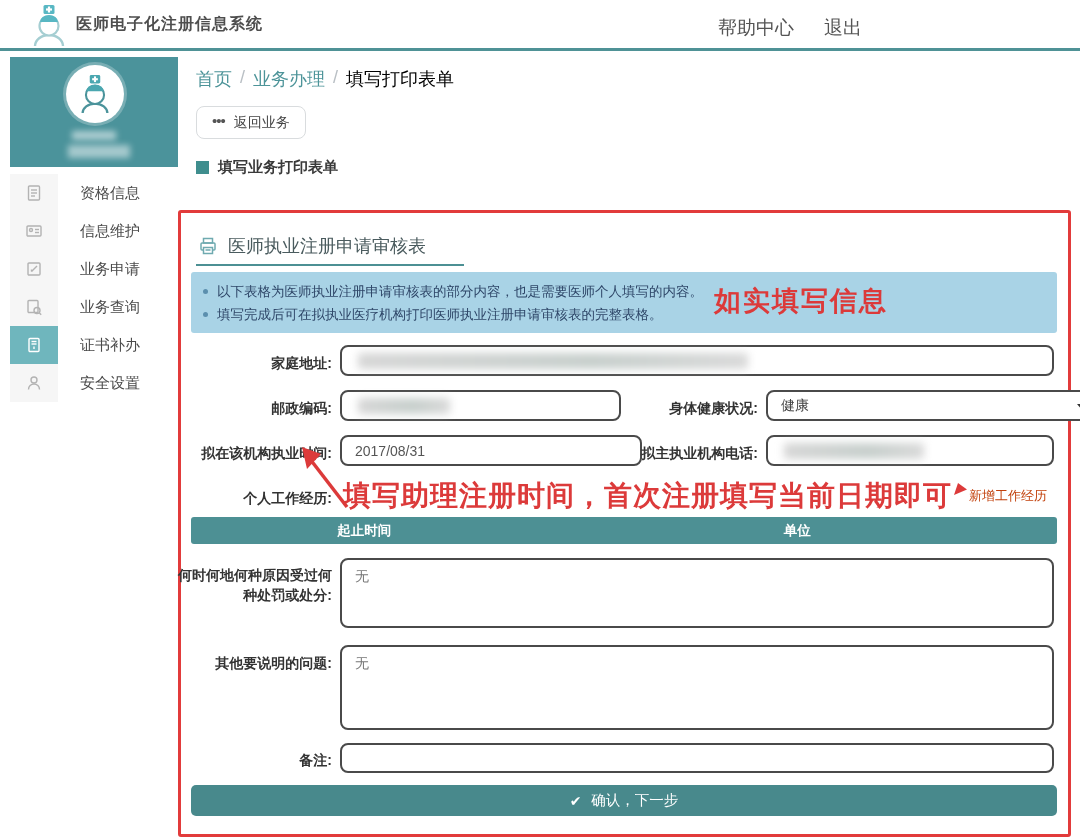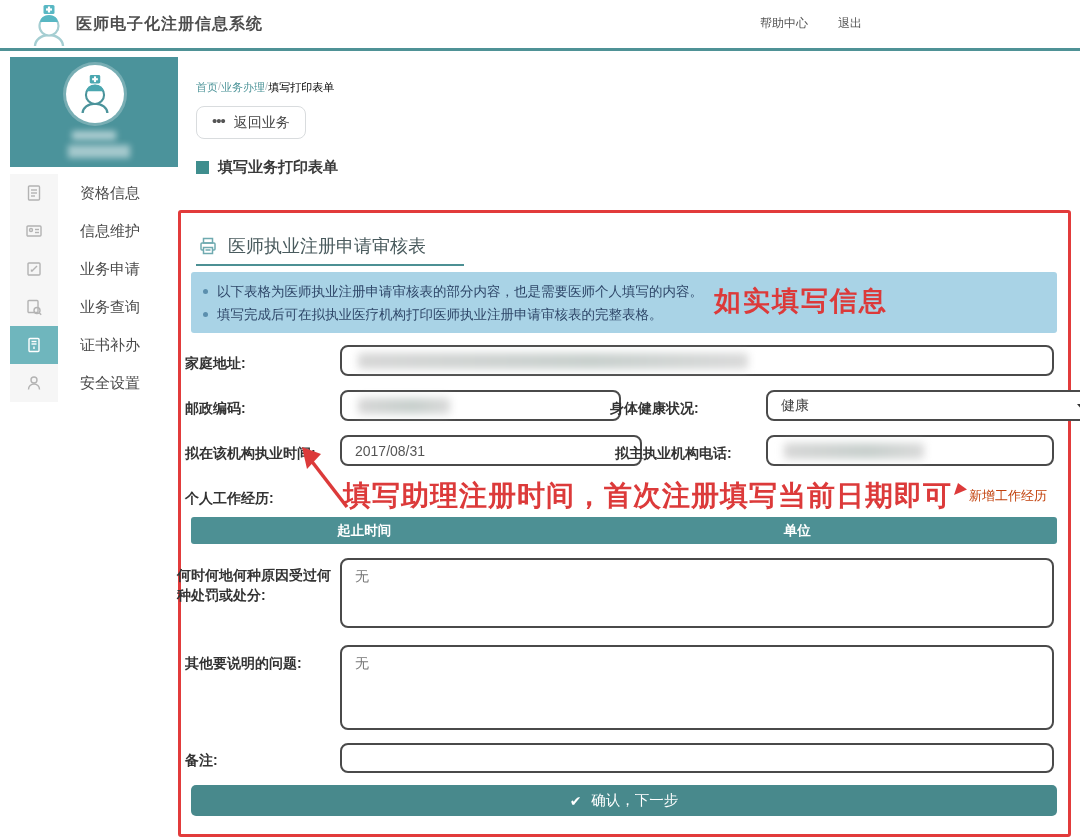--- a/index.html
+++ b/index.html
@@ -5,37 +5,37 @@
   * { margin:0; padding:0; box-sizing:border-box; }
   html,body { width:1080px; height:840px; background:#fff; overflow:hidden; }
   body { font-family:"Liberation Sans","DejaVu Sans",sans-serif; color:#333; }
   .page { position:relative; width:1080px; height:840px; background:#fff; }
 
   
   .app-header { position:absolute; left:0; top:0; width:892px; height:48px; background:#fff; }
   .logo { position:absolute; left:28px; top:3px; width:42px; height:44px; }
   .app-title { position:absolute; left:76px; top:14px; font-size:16px; font-weight:bold; color:#4e4e4e; letter-spacing:1px; }
   .header-links { position:absolute; right:30px; top:15px; display:flex; gap:30px; }
-  .header-links a { font-size:12px; color:#555; text-decoration:none; cursor:pointer; }
+  .header-links a { font-size:19px; color:#555; text-decoration:none; cursor:pointer; }
   .header-divider { position:absolute; left:0; top:48px; width:1080px; height:3px; background:#4f9296; }
 
   
   .profile-panel { position:absolute; left:10px; top:57px; width:168px; height:110px; background:#4b939b; }
   .avatar { position:absolute; left:56px; top:8px; width:58px; height:58px; background:#fff; border-radius:50%;
             display:flex; align-items:center; justify-content:center; box-shadow:0 0 0 3px rgba(255,255,255,.25); }
   .name-blur-1 { position:absolute; left:62px; top:74px; width:44px; height:9px; background:rgba(255,255,255,.55); filter:blur(3px); }
   .name-blur-2 { position:absolute; left:58px; top:88px; width:62px; height:13px; background:rgba(255,255,255,.5); filter:blur(3px); }
   .menu { position:absolute; left:10px; top:174px; width:168px; }
   .menu-item { display:flex; align-items:center; height:38px; cursor:pointer; }
   .icon-cell { width:48px; height:38px; display:flex; align-items:center; justify-content:center; background:#f6f6f6; }
   .icon-cell.active { background:#6fb6bd; }
   .menu-label { font-size:15px; color:#4a4a4a; padding-left:22px; }
 
   
-  .breadcrumb { position:absolute; left:196px; top:80px; font-size:11px; display:flex; }
+  .breadcrumb { position:absolute; left:196px; top:67px; font-size:18px; display:flex; gap:8px; }
   .breadcrumb .bc-link { color:#4d9499; cursor:pointer; }
   .breadcrumb .bc-sep { color:#b9bfc4; }
   .breadcrumb .bc-current { color:#000000;font-family:Liberation Mono, monospace; }
   .back-button { position:absolute; left:196px; top:106px; height:33px; padding:0 15px; background:#fff;
                  border:1px solid #d9dcde; border-radius:8px; display:flex; align-items:center; gap:9px; cursor:pointer; }
   .back-dots { font-size:15px; color:#555; letter-spacing:-1px; line-height:1; margin-top:-4px; }
   .back-label { font-size:14px; color:#444; }
   .section-title { position:absolute; left:196px; top:158px; display:flex; align-items:center; gap:9px;justify-content:center; }
   .section-square { width:13px; height:13px; background:#3f8e8e; }
   .section-text { font-size:15px; font-weight:bold; color:#3a3a3a; }
@@ -47,21 +47,21 @@
   .form-title-text { font-size:18px; color:#4a5b5e; }
   .form-title-underline { position:absolute; left:196px; top:264px; width:268px; height:2px; background:#4c9094; }
 
   .info-box { position:absolute; left:191px; top:272px; width:866px; height:61px; background:#a9d3e6; border-radius:3px; }
   .info-line { position:absolute; left:26px; font-size:13.5px; color:#2e4668; }
   .info-line.l1 { top:11px;text-align:right; } .info-line.l2 { top:34px; }
   .info-bullet { position:absolute; left:12px; width:5px; height:5px; border-radius:50%; background:#5b8fae; }
   .info-bullet.b1 { top:17px; } .info-bullet.b2 { top:40px; }
   .ann-truthful { position:absolute; left:714px; top:283px; font-size:27px; font-weight:bold; color:#dc3a3a; letter-spacing:2px; }
 
-  .f-label { position:absolute; font-size:14px; font-weight:bold; color:#333; text-align:left; line-height:1.45; }
+  .f-label { position:absolute; font-size:14px; font-weight:bold; color:#333; text-align:right; line-height:1.45; }
   .f-input { position:absolute; height:31px; border:2px solid #4a4a4a; border-radius:8px; background:#fff;
              font-size:14px; color:#555; padding:0 13px; font-family:"Liberation Sans","DejaVu Sans",sans-serif; }
   .f-area  { position:absolute; border:2px solid #4a4a4a; border-radius:8px; background:#fff; resize:none;
              font-size:14px; color:#777; padding:8px 13px; font-family:"Liberation Sans","DejaVu Sans",sans-serif; }
   .redact  { position:absolute; height:16px; border-radius:3px; filter:blur(4px);
              background:linear-gradient(90deg,#d6d6d6,#c7cfcc 60%,#d9d9d9); }
   .select-box { position:absolute; height:31px; border:2px solid #4a4a4a; border-radius:8px; background:#fff;
                 display:flex; align-items:center; padding:0 13px; font-size:14px; color:#444; cursor:pointer; }
   .select-arrow { position:absolute; right:13px; top:12px; width:0; height:0;
                   border-left:5px solid transparent; border-right:5px solid transparent; border-top:6px solid #333; }

